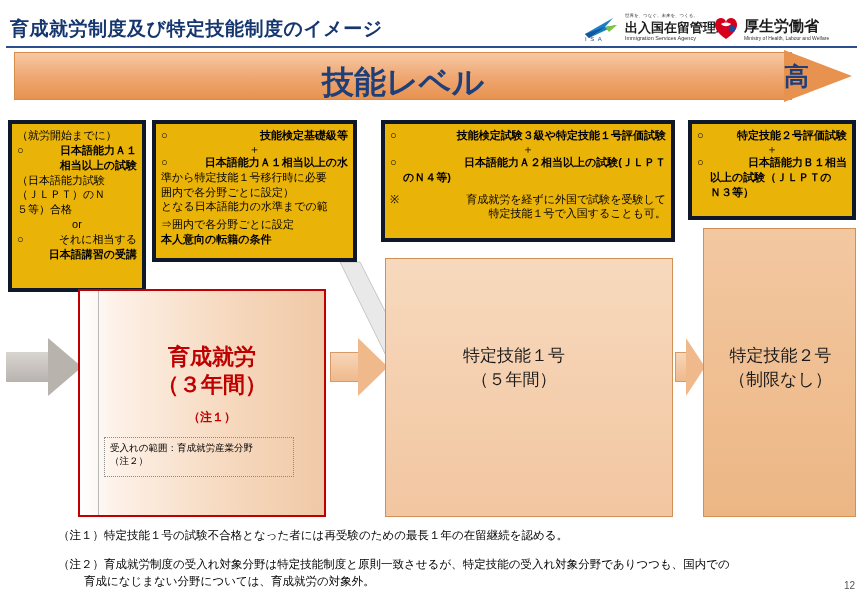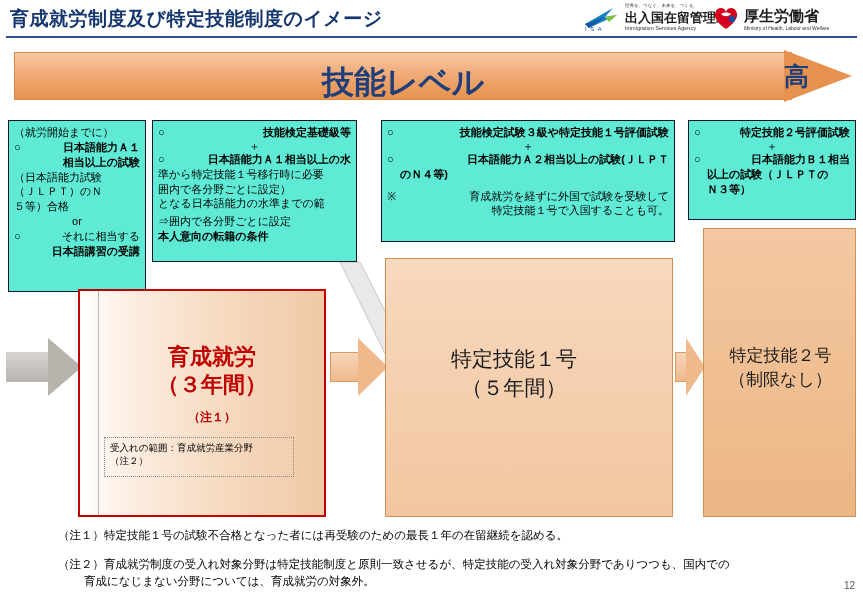--- a/index.html
+++ b/index.html
@@ -17,21 +17,21 @@
   }
   .page {
     position: relative;
     width: 863px;
     height: 595px;
   }
 
   
   .header {
     position: absolute;
-    left: 0; top: 0;
+    left: 0; top: 10px;
     width: 863px;
     height: 37px;
   }
   .header-title {
     position: absolute;
     left: 10px; top: 6px;
     font-size: 19px;
     font-weight: bold;
     color: #15366e;
     letter-spacing: 0.5px;
@@ -144,22 +144,22 @@
     position: absolute;
     left: 770px; top: 8px;
     font-size: 25px;
     font-weight: bold;
     color: #1f3f7a;
   }
 
   
   .note-box {
     position: absolute;
-    background: #5eead4;
-    border: 1px solid #0f172a;
+    background: #eab308;
+    border: 4px solid #0f172a;
     box-sizing: border-box;
     font-size: 11px;
     line-height: 1.35;
   }
   .note-inner { padding: 4px 5px; }
   .nb-line { display: block; white-space: nowrap; }
   .bullet-row { display: flex; align-items: flex-start; }
   .bullet-mark {
     flex: 0 0 auto;
     width: 13px;
@@ -234,21 +234,21 @@
     left: 385px; top: 258px;
     width: 288px; height: 259px;
     background: linear-gradient(to bottom, #f7d9bd 0%, #f2c6a1 100%);
     border: 1px solid #d08f55;
   }
   #stage-tokutei1 .title {
     position: absolute;
     left: 0; top: 85px;
     width: 256px;
     text-align: center;
-    font-size: 21px;
+    font-size: 17px;
     line-height: 1.4;
     color: #1a1a1a;
   }
 
   #stage-tokutei2 {
     left: 703px; top: 228px;
     width: 153px; height: 289px;
     background: linear-gradient(to bottom, #f3c8a1 0%, #ecb684 100%);
     border: 1px solid #d08f55;
   }

